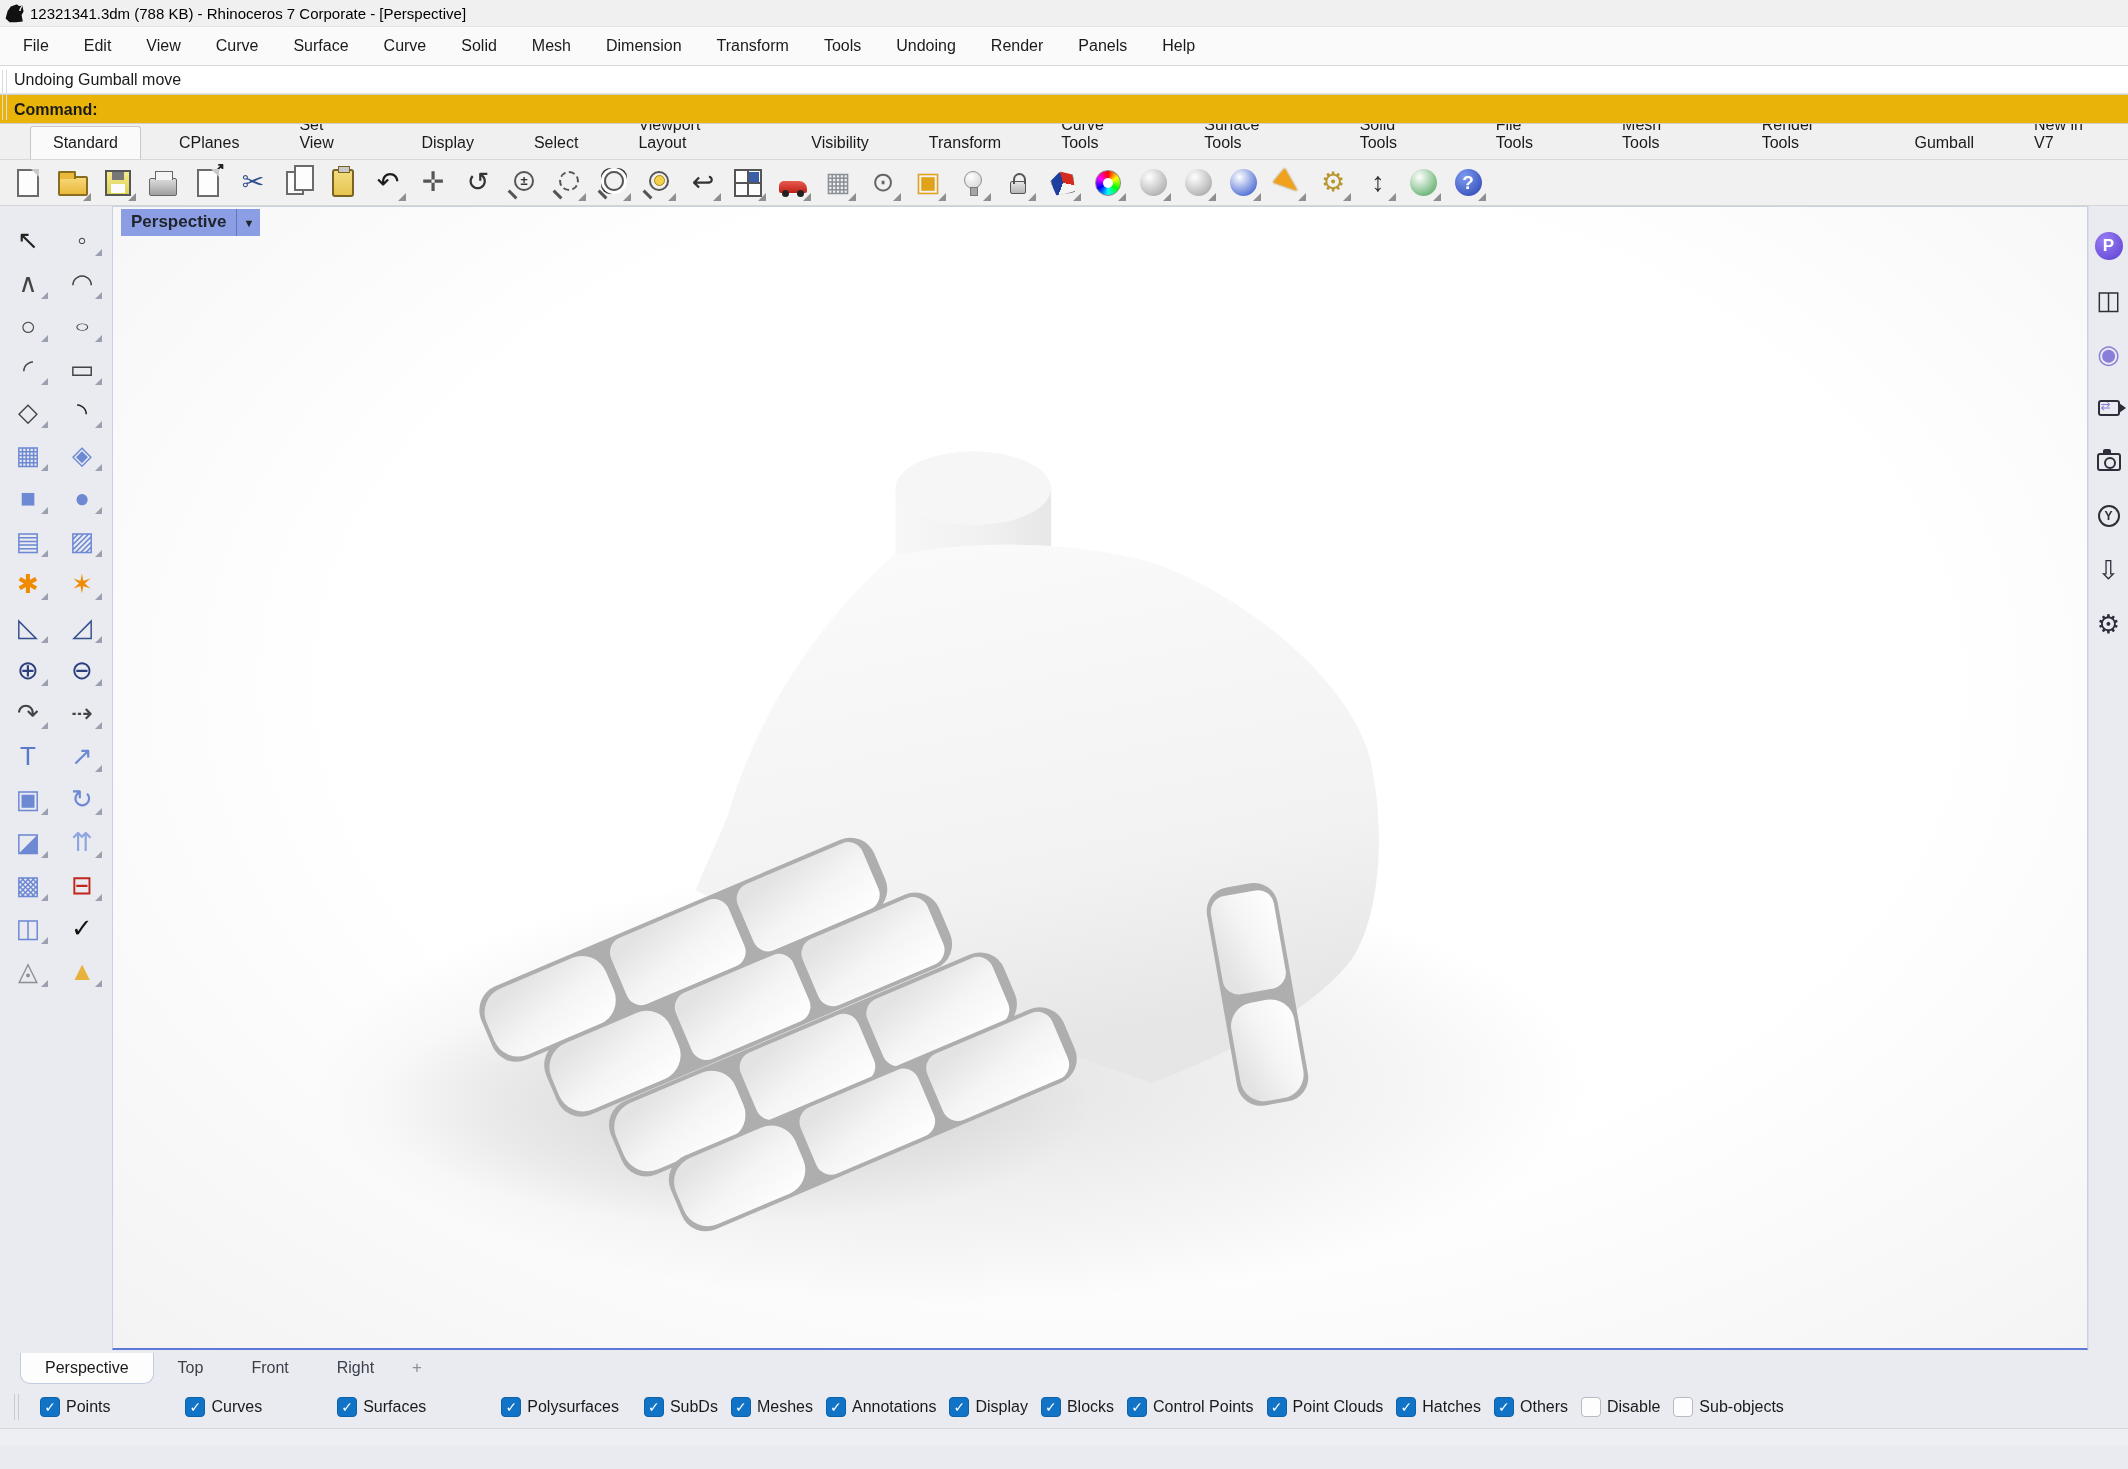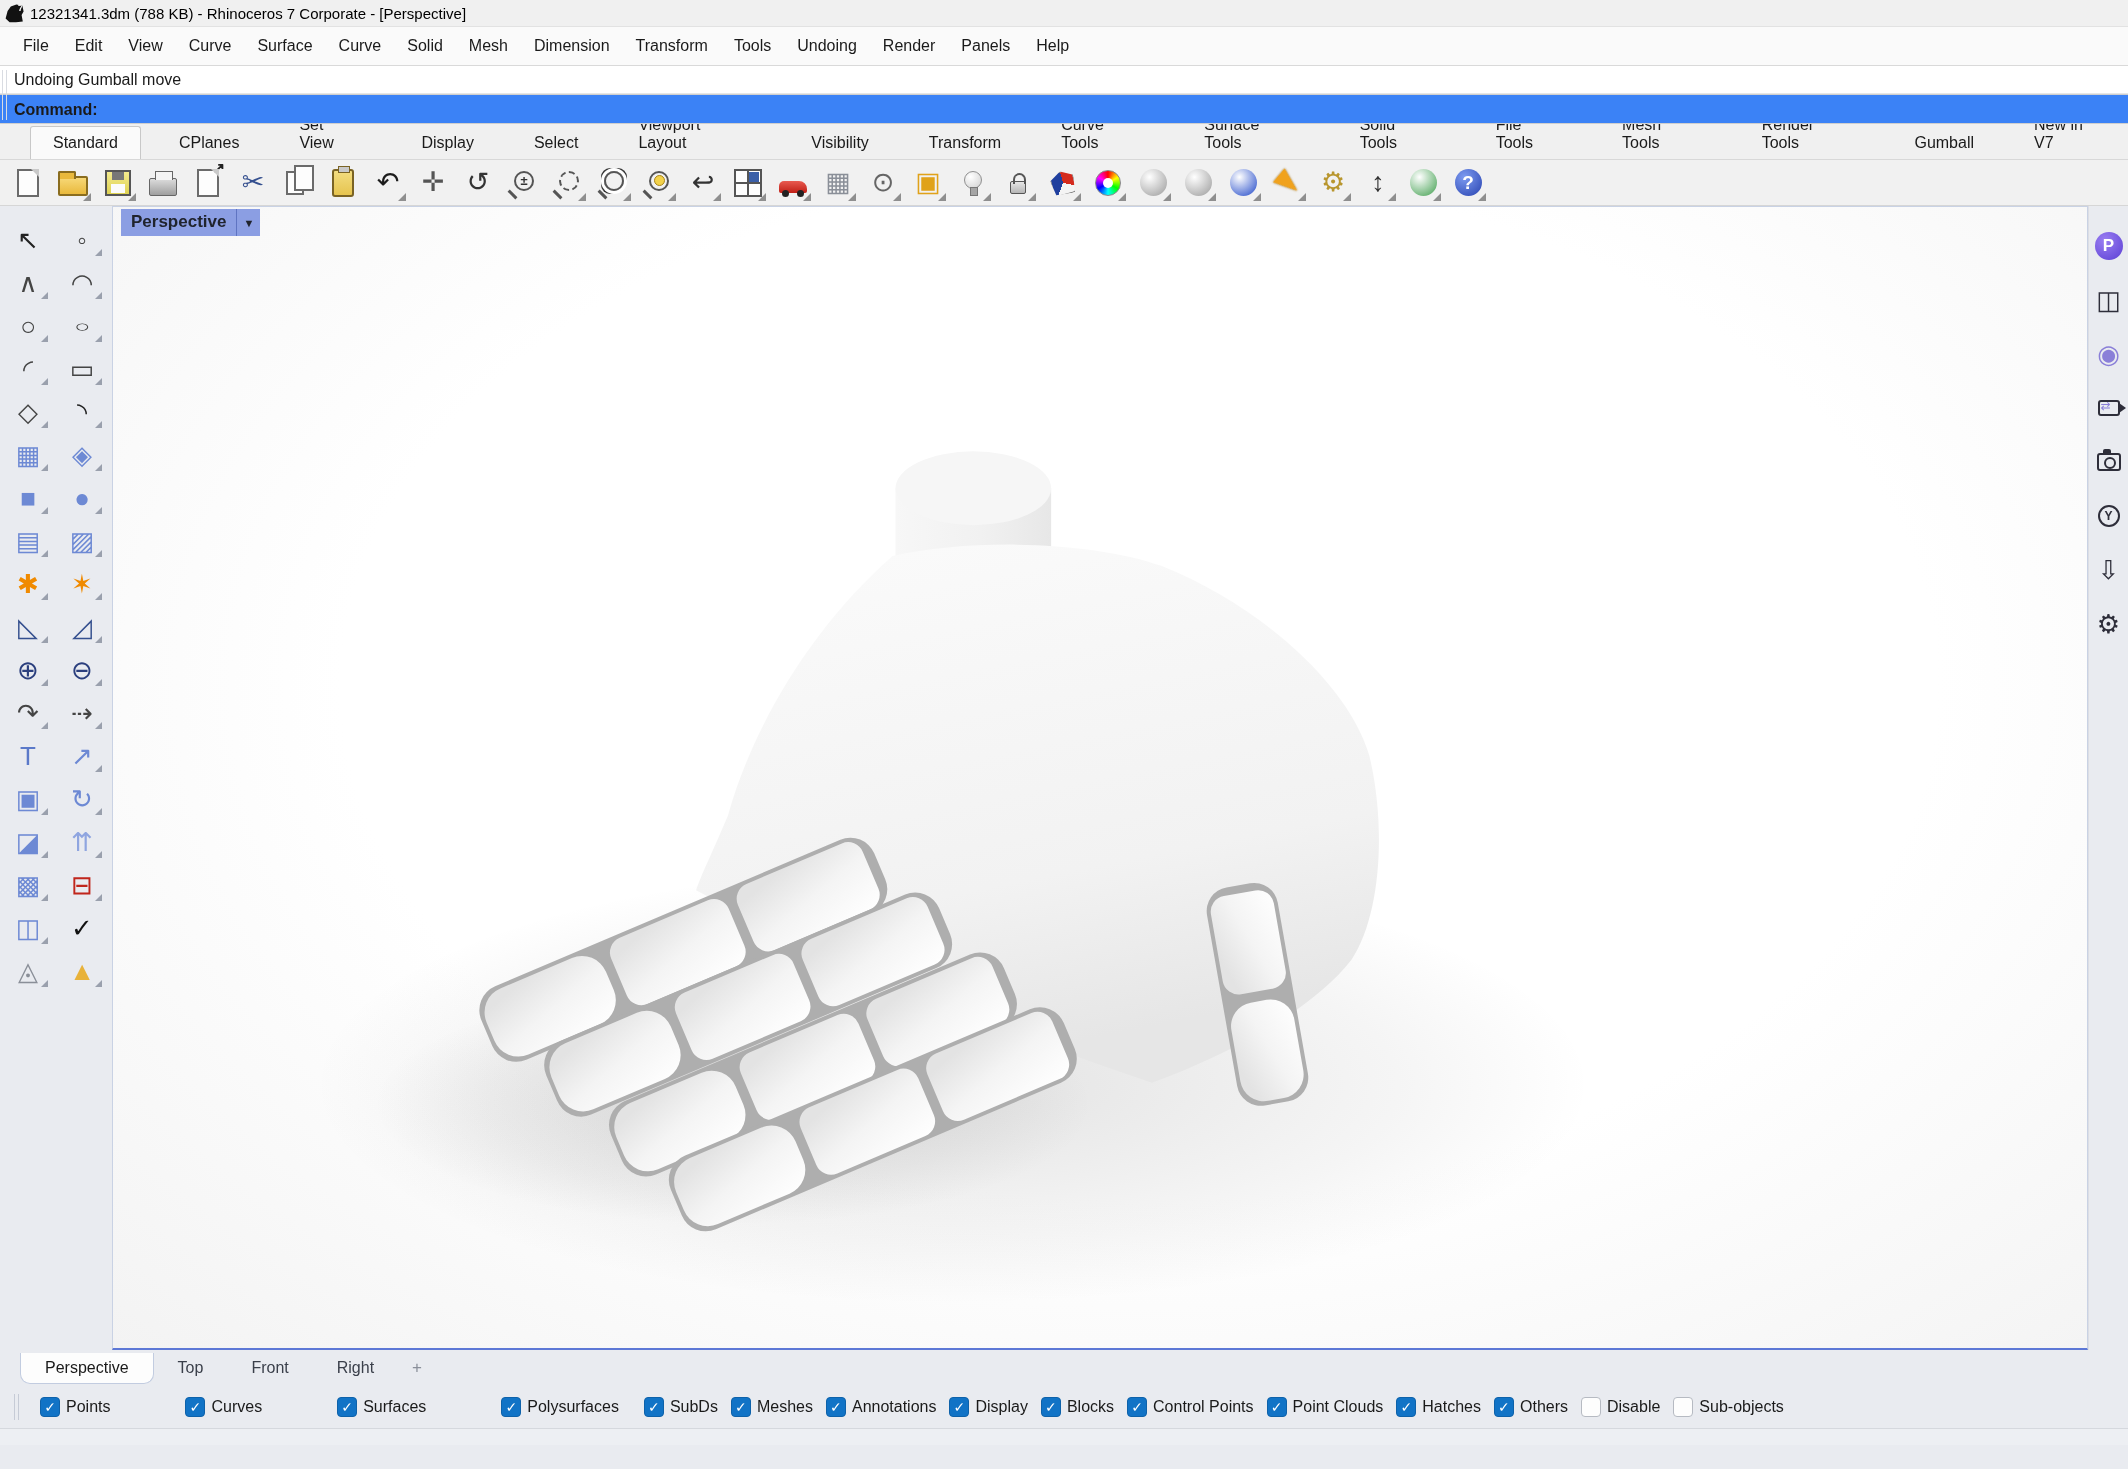--- a/index.html
+++ b/index.html
@@ -9,31 +9,31 @@
   
   .titlebar { height:27px; background:#f0f0f0; display:flex; align-items:center;
     padding-left:4px; font-size:15px; color:#000; border-bottom:1px solid #e2e2e2;}
   .rhino-logo { width:20px; height:20px; margin-right:6px; background:#111;
     clip-path:polygon(8% 78%, 18% 40%, 34% 18%, 62% 8%, 92% 14%, 98% 42%, 88% 60%, 94% 92%, 60% 96%, 28% 96%);
     position:relative; }
   .rhino-logo span{ position:absolute; right:1px; top:0; color:#fff; font-size:9px; font-weight:bold;}
 
   
   .menubar { height:38px; background:#fafafa; display:flex; align-items:center;
-    padding-left:10px; gap:0; font-size:16px; }
+    padding-left:10px; gap:9px; font-size:16px; }
   .menubar .mitem { padding:6px 13px; cursor:default; }
 
   
   .cmdarea { background:#fff; border-top:1px solid #d9d9d9; position:relative;}
   .cmdarea .grip { position:absolute; left:2px; top:4px; bottom:4px; width:5px;
     border-left:1px solid #d9dce2; border-right:1px solid #d9dce2;}
   .cmdline { height:28px; line-height:28px; padding-left:14px; font-size:16px;
     border-bottom:1px solid #e6e6e6; background:#fff;}
   .cmdprompt { height:30px; line-height:30px; padding-left:14px; font-size:16px;
-    font-weight:bold; border-top:1px solid #cfcfcf; border-bottom:1px solid #cfcfcf; background:#3b82f6;}
+    font-weight:bold; border-top:1px solid #cfcfcf; border-bottom:1px solid #cfcfcf; background:#eab308;}
 
   
   .ttabs { height:36px; background:#f0f0f0; display:flex; align-items:flex-end;
     padding-left:14px; font-size:16px; border-bottom:1px solid #d8d8d8;}
   .ttab { padding:7px 22px; color:#1a1a1a; cursor:default;margin-left:16px; }
   .ttab.active { background:#fafafa; border:1px solid #c8c8c8; border-bottom:none;
     border-radius:3px 3px 0 0; }
 
   
   .toolbar { height:46px; background:#f1f1f1; display:flex; align-items:center;

